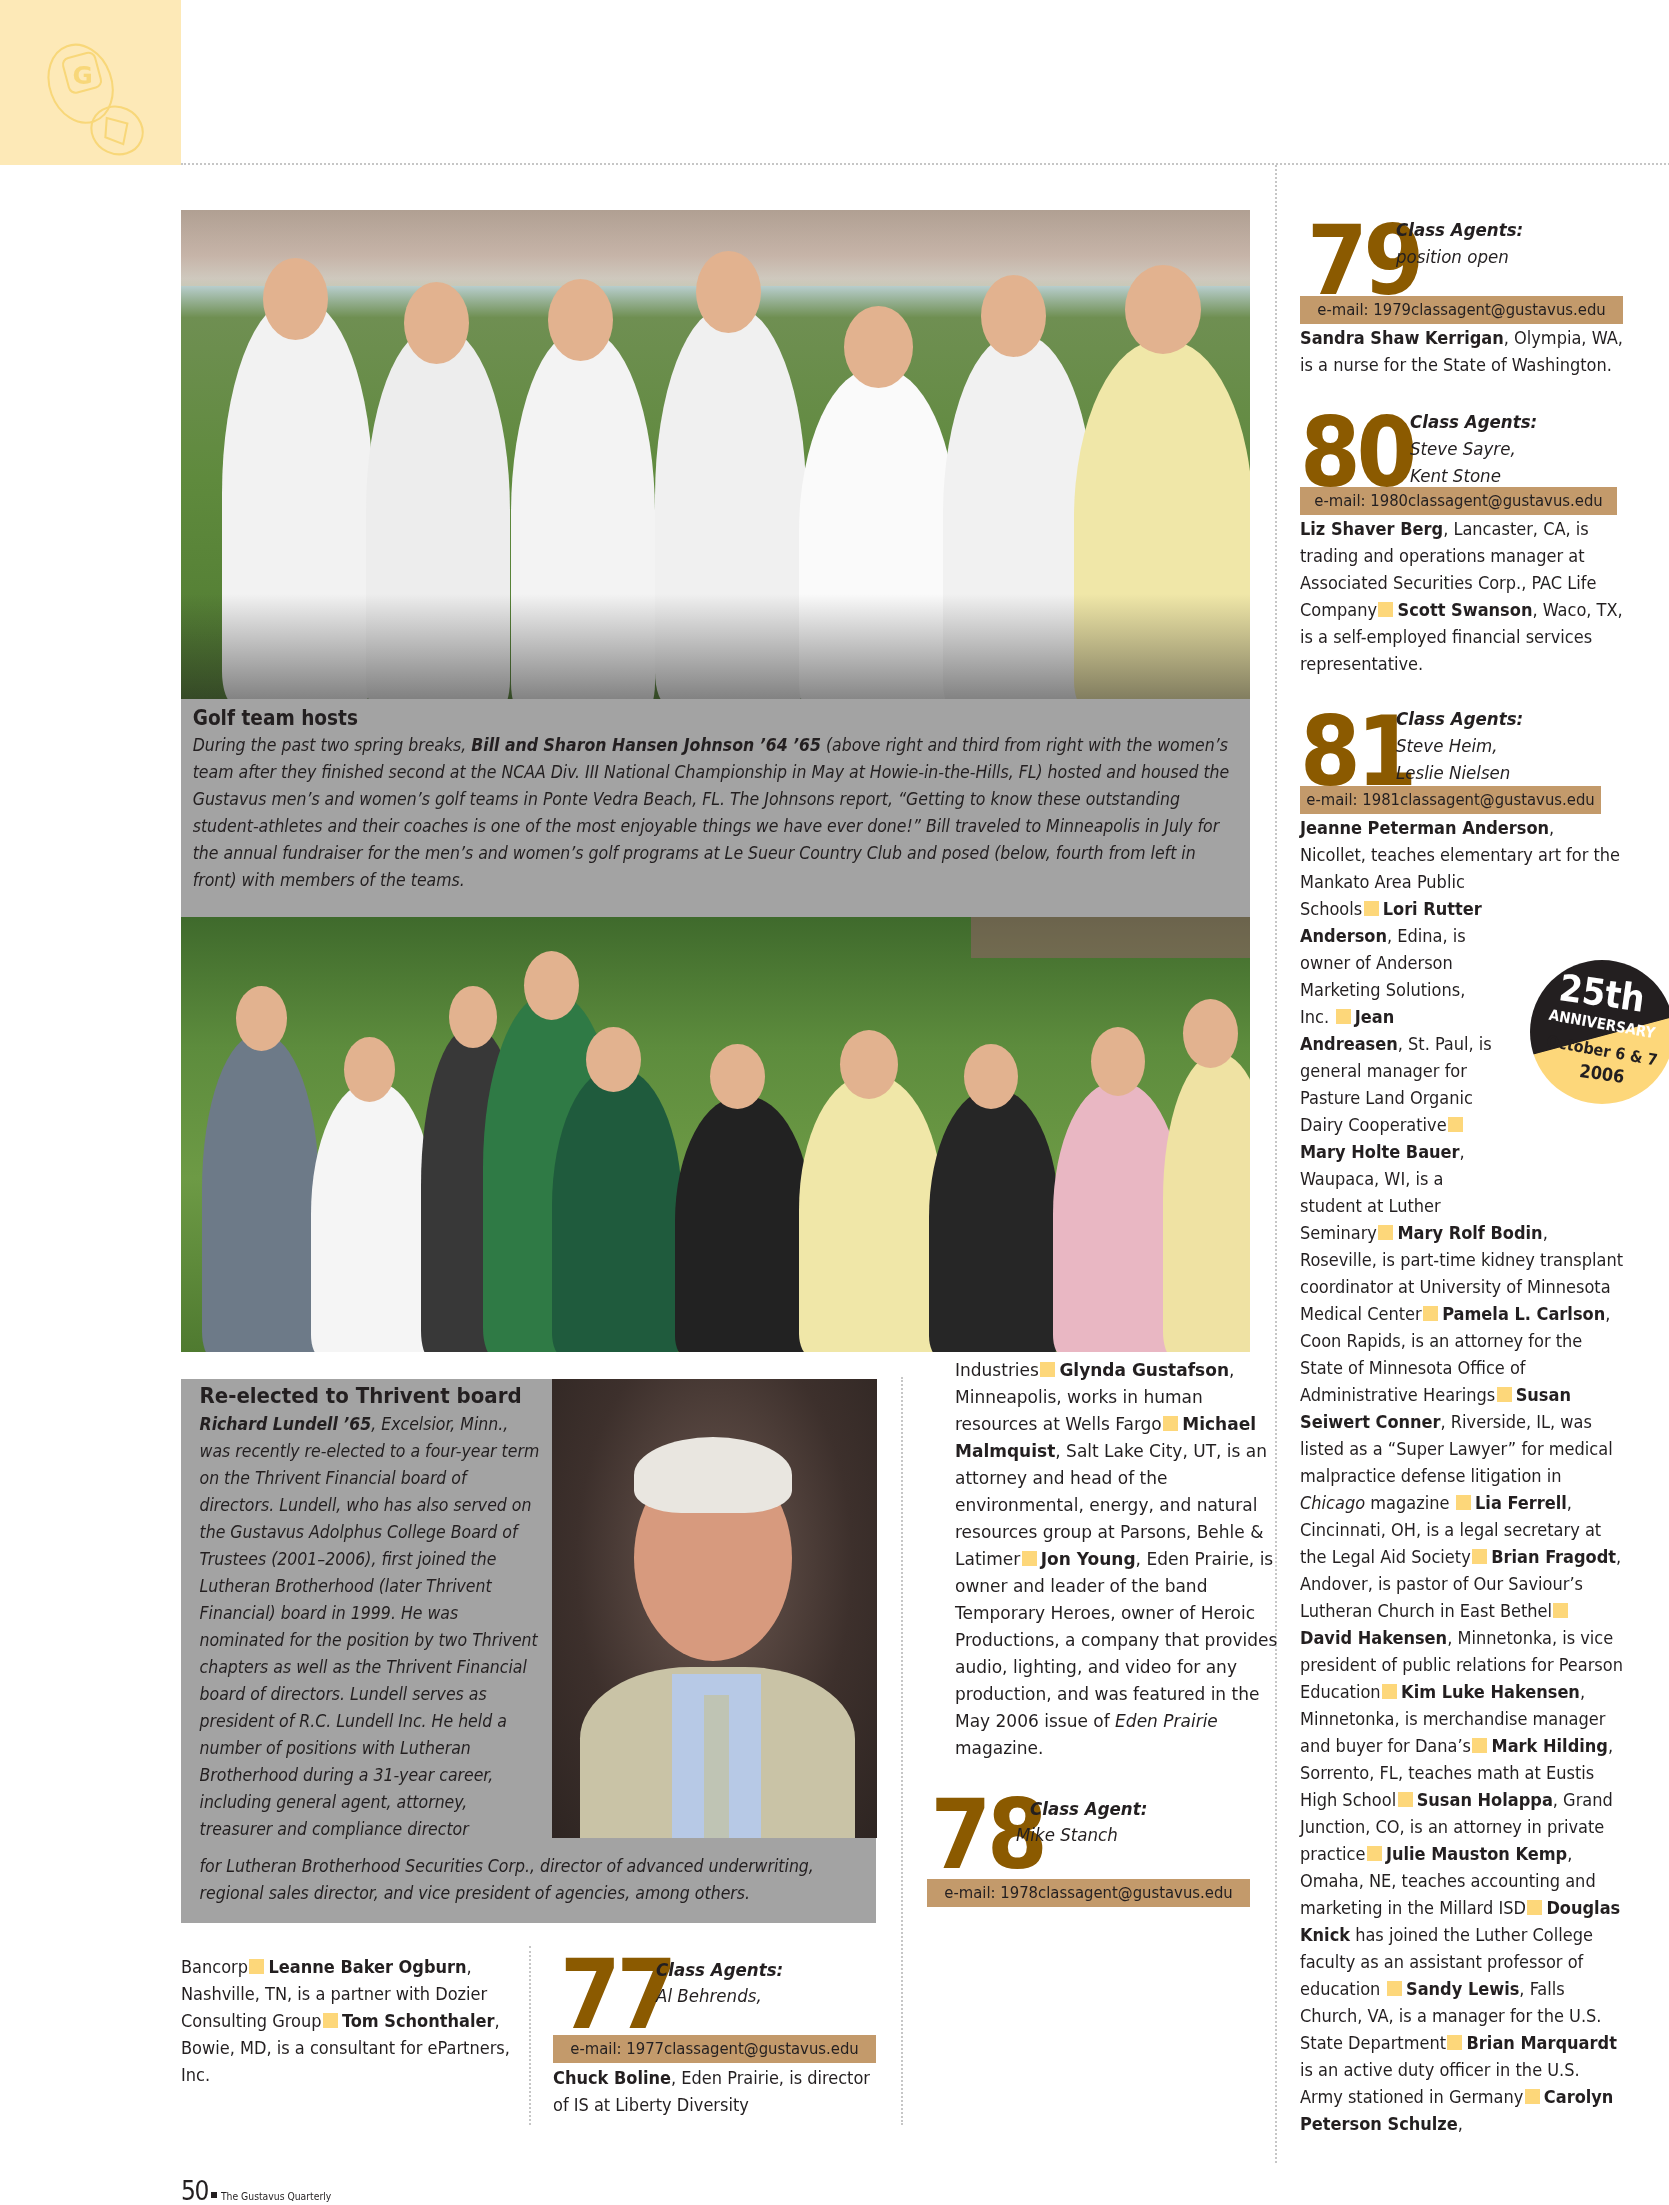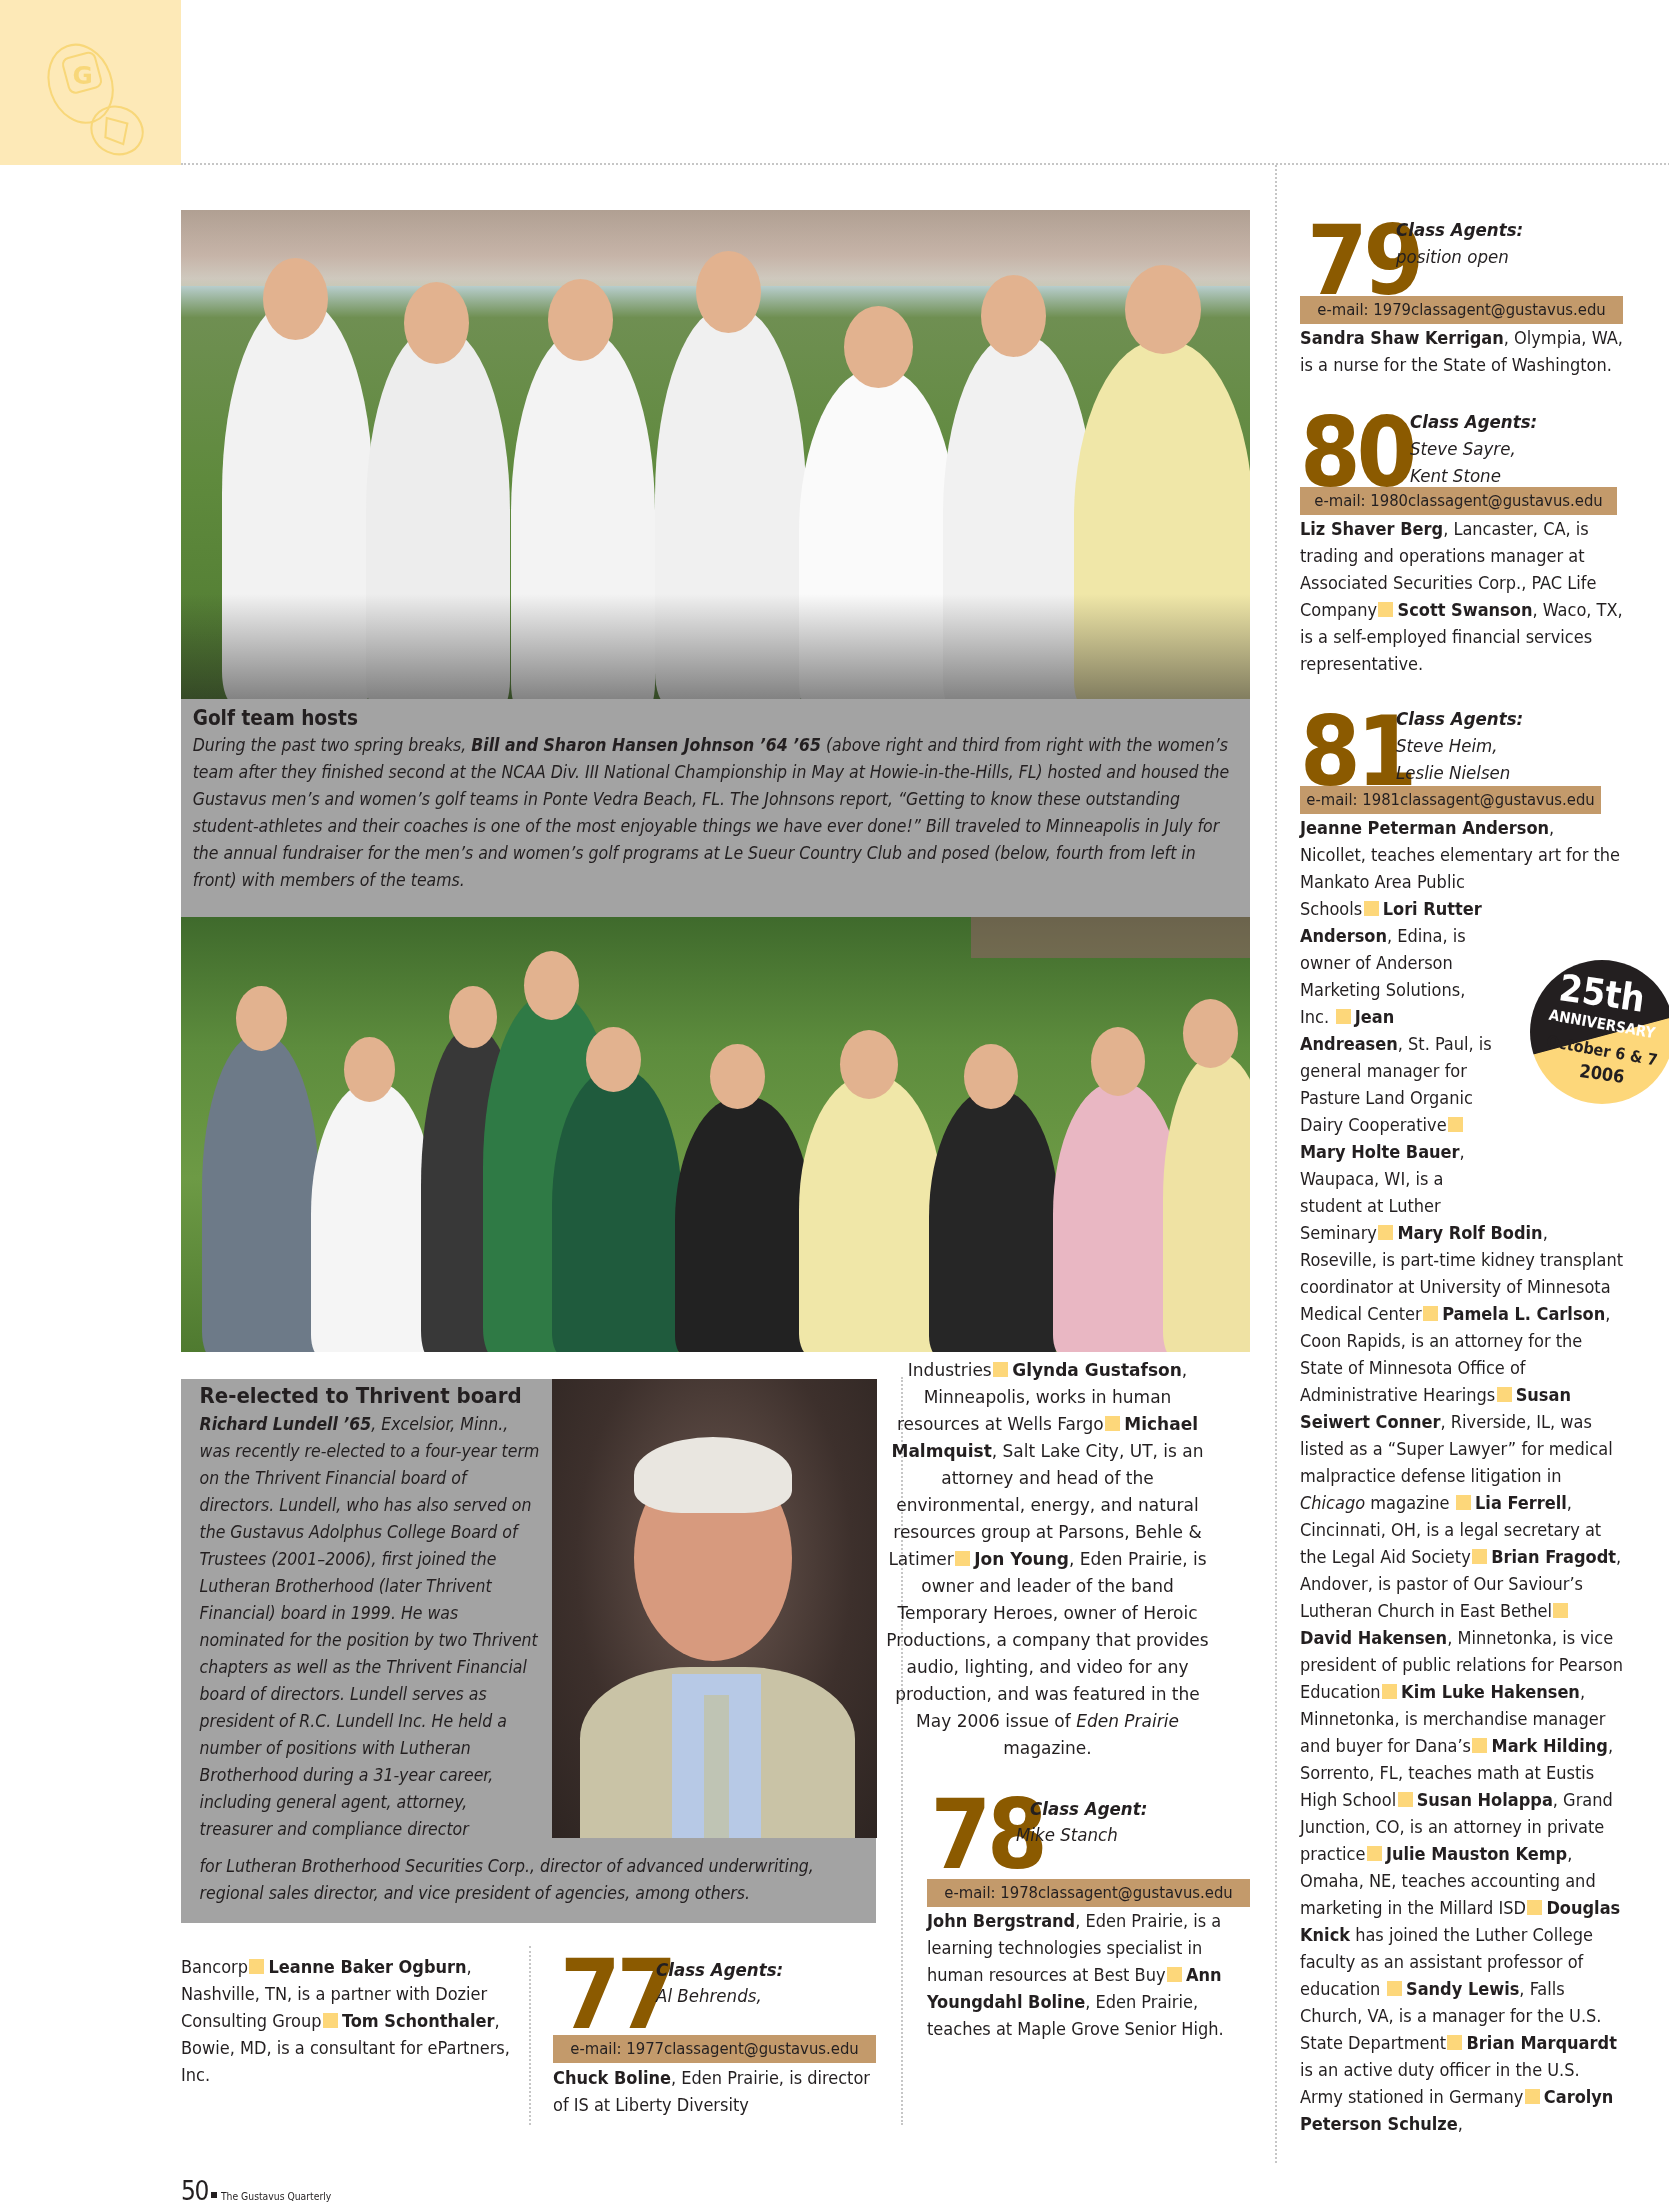--- a/index.html
+++ b/index.html
@@ -142,30 +142,29 @@
 
 <div class="abs" style="left:553px; top:1950px; width:323px; height:172px;">
   <div class="class-year" style="left:6.9px; top:-4.1px;">77</div>
   <div class="agent-label" style="left:103px; top:5.5px;">Class Agents:</div>
   <div class="agent-name" style="left:103px; top:32px;">Al Behrends,</div>
   <div class="agent-name" style="left:103px; top:59px;margin-top:32px;">Terri Novak Delebo</div>
   <div class="email-bar" style="left:0; top:85px; width:323px;">e-mail: 1977classagent@gustavus.edu</div>
   <div class="abs body-text" style="left:0; top:114px; width:323px;"><b>Chuck Boline</b><span>, Eden Prairie, is director of IS at Liberty Diversity</span></div>
 </div>
 
-<div class="abs body-text" style="left:886px; top:1357px; width:323px; font-family:'DejaVu Sans', sans-serif; font-size:17px;text-align:center;">
+<div class="abs body-text" style="left:955px; top:1357px; width:323px; font-family:'DejaVu Sans', sans-serif; font-size:17px;">
   <span>Industries</span><span class="sq"></span><b>Glynda Gustafson</b><span>, Minneapolis, works in human resources at Wells Fargo</span><span class="sq"></span><b>Michael Malmquist</b><span>, Salt Lake City, UT, is an attorney and head of the environmental, energy, and natural resources group at Parsons, Behle &amp; Latimer</span><span class="sq"></span><b>Jon Young</b><span>, Eden Prairie, is owner and leader of the band Temporary Heroes, owner of Heroic Productions, a company that provides audio, lighting, and video for any production, and was featured in the May 2006 issue of </span><i>Eden Prairie</i><span> magazine.</span>
 </div>
 
 <div class="abs" style="left:927px; top:1789px; width:323px; height:254px;">
   <div class="class-year" style="left:3.4px; top:-2.7px;">78</div>
   <div class="agent-label" style="left:103px; top:5.5px;">Class Agent:</div>
   <div class="agent-name" style="left:89px; top:32px;">Mike Stanch</div>
   <div class="email-bar" style="left:0; top:90px; width:323px;">e-mail: 1978classagent@gustavus.edu</div>
-  <div class="abs body-text" style="left:0; top:118px; width:323px;"><b>John Bergstrand</b><span>, Eden Prairie, is a learning technologies specialist in human resources at Best Buy</span><span class="sq"></span><b>Ann Youngdahl Boline</b><span>, Eden Prairie, teaches at Maple Grove Senior High.</span></div>
 </div>
 
 <div class="abs" style="left:1300px; top:213px; width:323px; height:165px;">
   <div class="class-year" style="left:6.9px; top:-1.4px;">79</div>
   <div class="agent-label" style="left:96px; top:3.4px;">Class Agents:</div>
   <div class="agent-name" style="left:96px; top:30px;">position open</div>
   <div class="email-bar" style="left:0; top:83px; width:323px;">e-mail: 1979classagent@gustavus.edu</div>
   <div class="abs body-text" style="left:0; top:111px; width:323px;"><b>Sandra Shaw Kerrigan</b><span>, Olympia, WA, is a nurse for the State of Washington.</span></div>
 </div>
 

